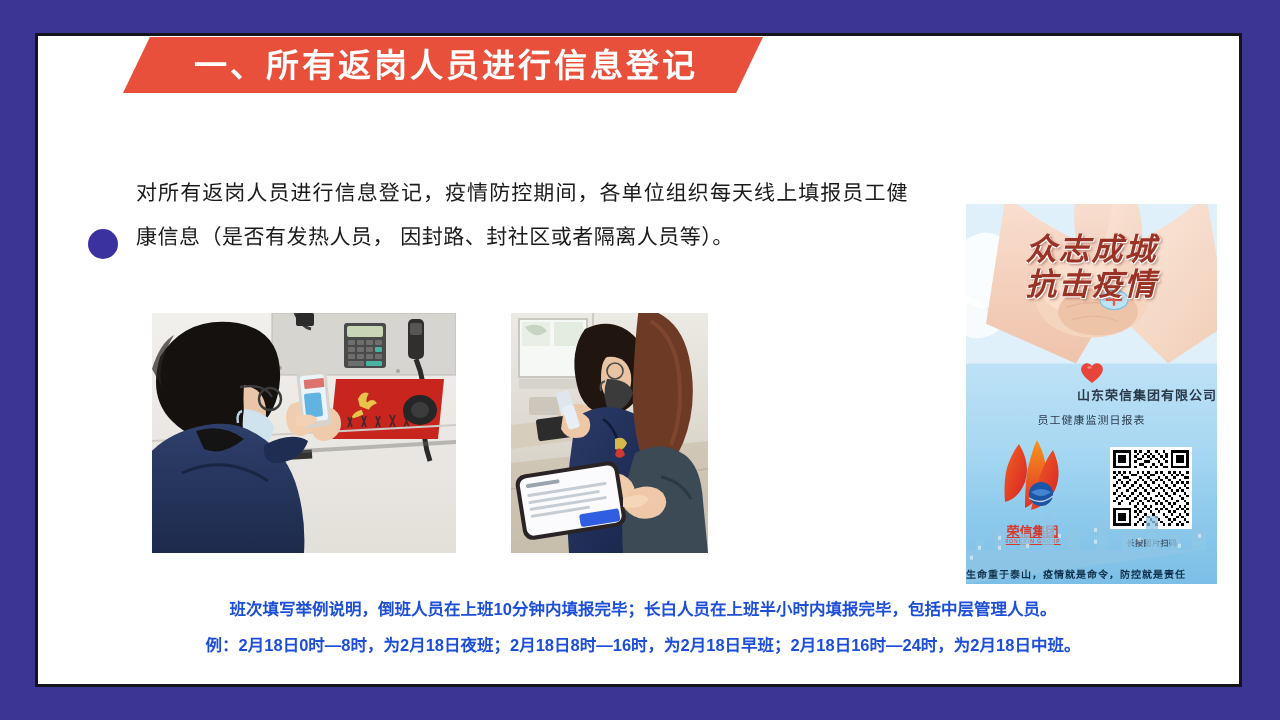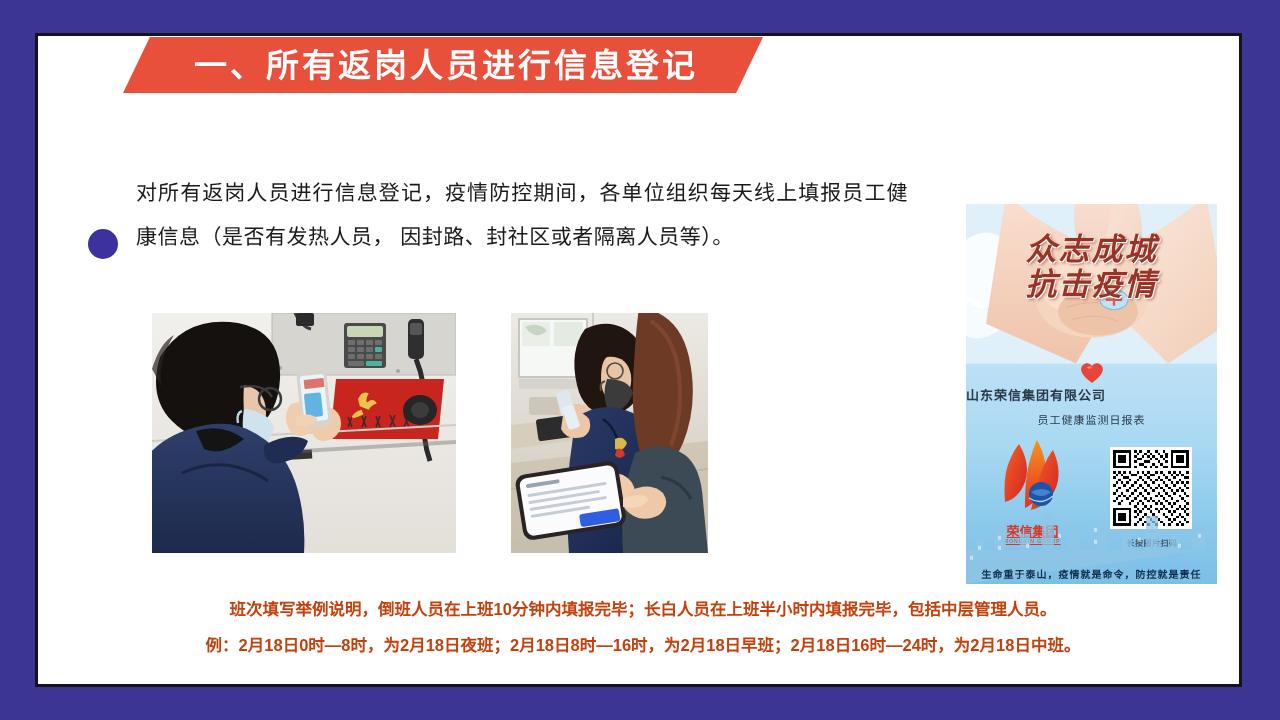--- a/index.html
+++ b/index.html
@@ -149,21 +149,21 @@
   .poster-heart-big {
     position: absolute;
     left: 50%; top: 41%;
     width: 26px; height: 24px;
     transform: translateX(-50%);
   }
   .poster-company {
     position: absolute;
     left: 0; top: 47.5%;
     width: 100%;
-    text-align: left;
+    text-align: right;
     font-size: 13px;
     font-weight: bold;
     color: #2a3a4a;
     letter-spacing: 1px;
   }
   .poster-subtitle {
     position: absolute;
     left: 0; top: 54.5%;
     width: 100%;
     text-align: center;
@@ -222,41 +222,40 @@
   }
   .poster-city {
     position: absolute;
     left: 0; bottom: 0;
     width: 100%; height: 22%;
   }
   .poster-slogan {
     position: absolute;
     left: 0; bottom: 3px;
     width: 100%;
-    text-align: center;
     font-size: 10px;
     font-weight: bold;
     font-family: "DejaVu Serif", serif;
     color: #10314d;
     letter-spacing: 1px;
     white-space: nowrap;
   }
 
   
   .caption-block {
     position: absolute;
     left: 60px;
     top: 555px;
     width: 1090px;
     text-align: center;
   }
   .caption-line {
     font-size: 16.5px;
     font-weight: bold;
-    color: #c2410c;
+    color: #1d4ed8;
     line-height: 36px;
     white-space: nowrap;
   }
 </style>
 </head>
 <body>
 
 <div class="slide-outer">
   <div class="slide-card">
 

